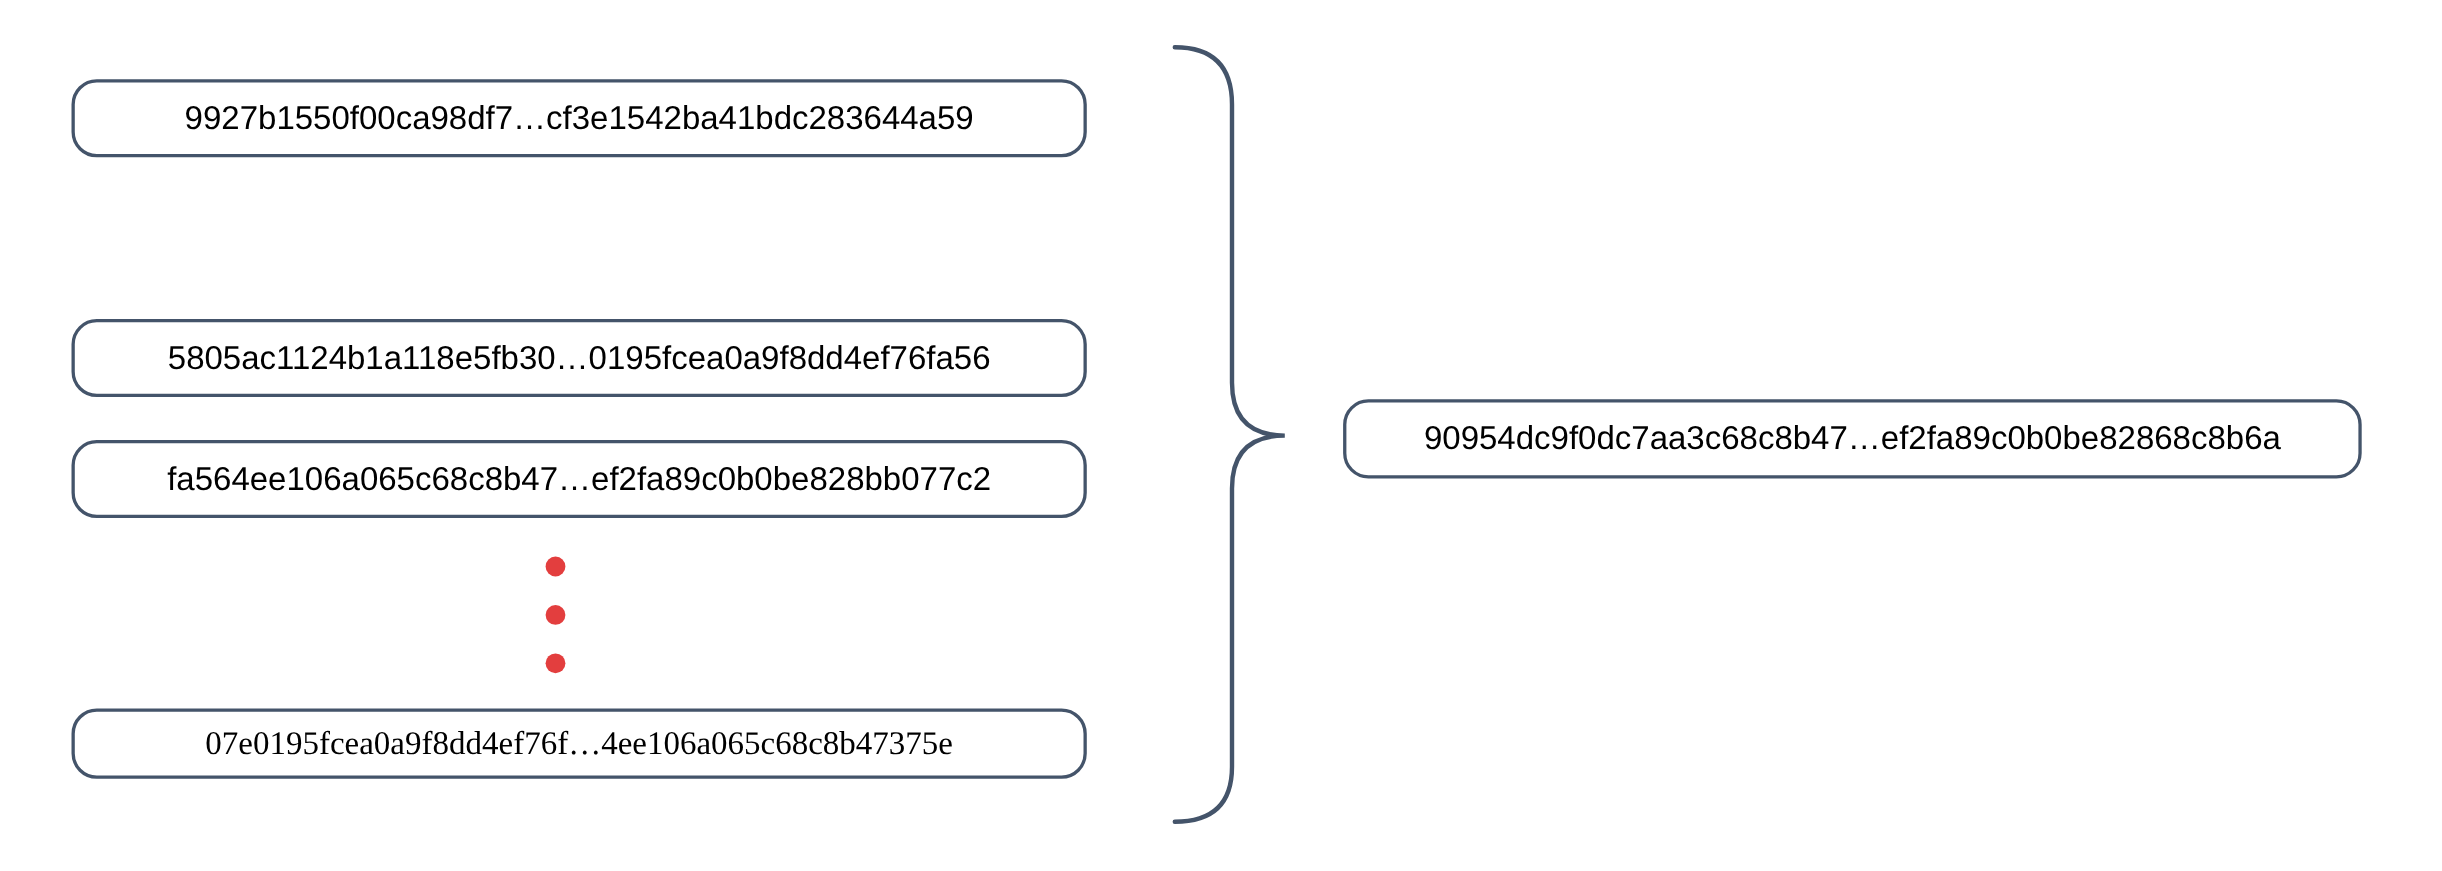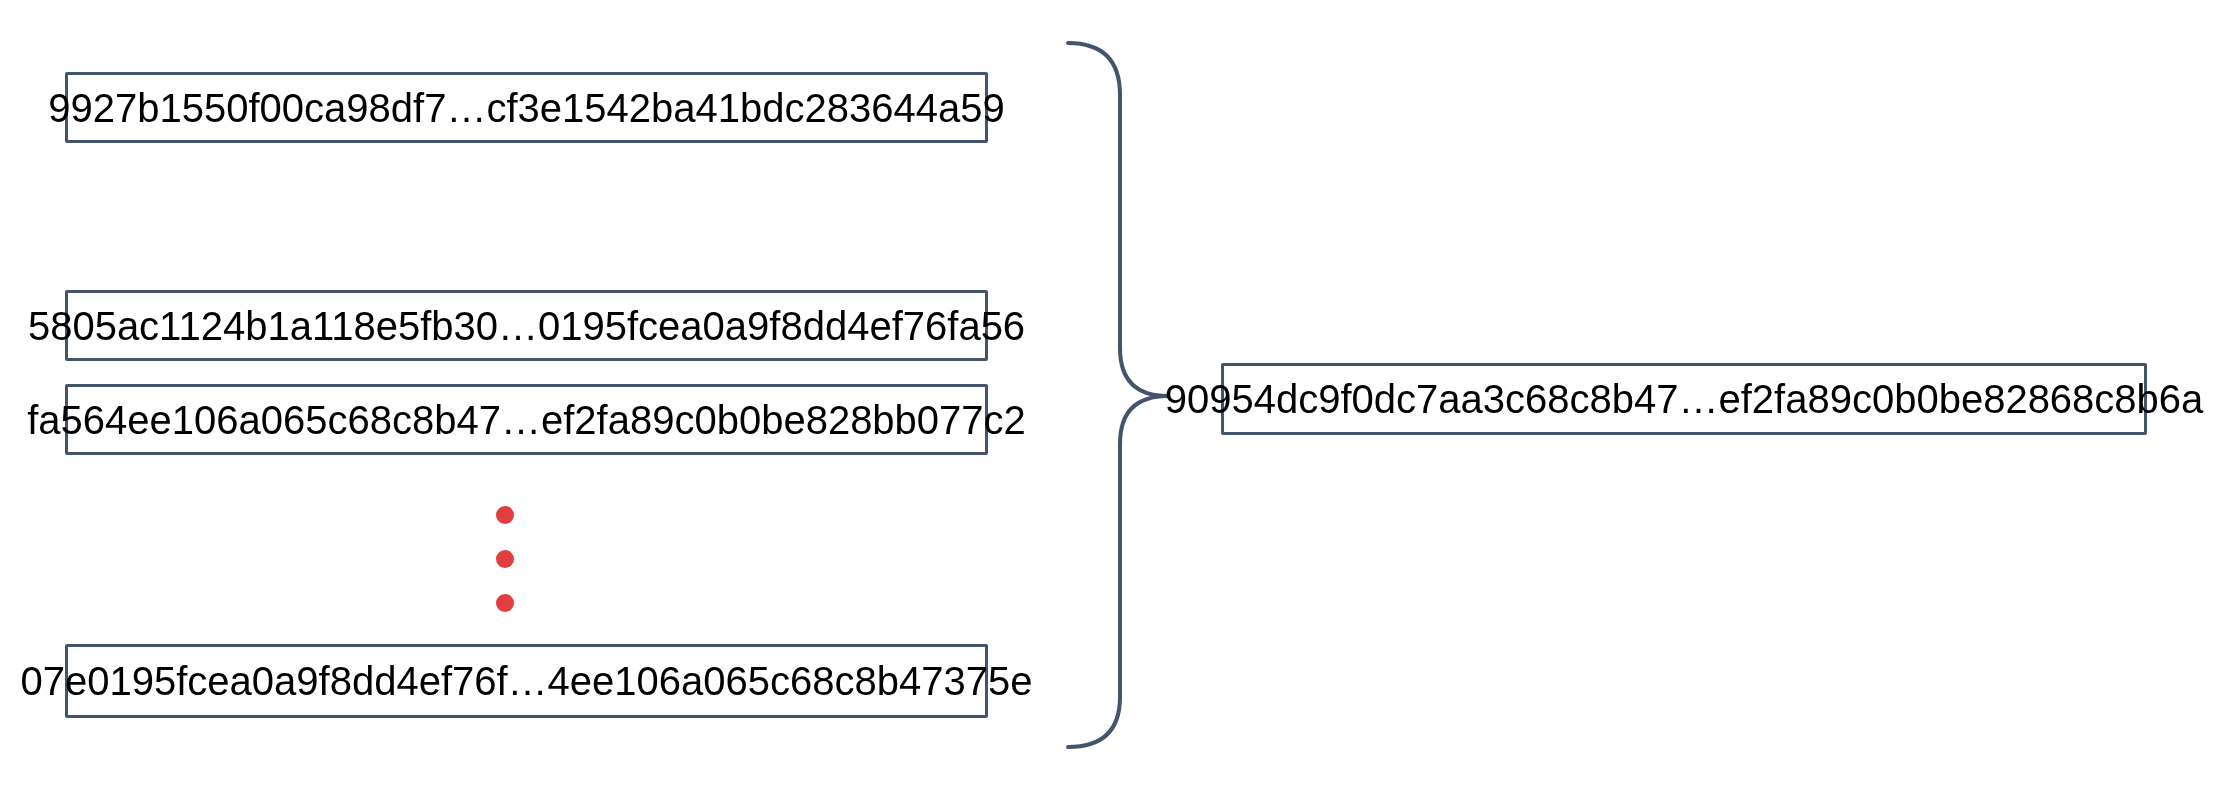--- a/index.html
+++ b/index.html
@@ -18,40 +18,40 @@
     position:relative;
     width:2220px;
     height:792px;
     background:var(--background);
     overflow:hidden;
   }
   .box{
     position:absolute;
     box-sizing:border-box;
     border:3px solid var(--outline);
-    border-radius:2px;
+    border-radius:23px;
     background:var(--background);
     color:var(--text);
-    font-size:40px;
+    font-size:30px;
     line-height:1;
     display:flex;
     align-items:center;
     justify-content:center;
     white-space:nowrap;
   }
   .input-box{
     left:65px;
     width:923px;
     height:71px;
   }
   .input-box.b0{top:72px;}
   .input-box.b1{top:181px;}
   .input-box.b2{top:290px;align-items:center;}
-  .input-box.b3{top:384px;text-align:right;}
-  .input-box.b4{top:644px;height:74px;}
+  .input-box.b3{top:400px;text-align:right;}
+  .input-box.b4{top:644px;height:64px;font-family:Liberation Serif, serif;}
   .output-box{
     left:1221px;
     top:363px;
     width:926px;
     height:72px;
   }
   .dot{
     position:absolute;
     left:496px;
     width:18px;

